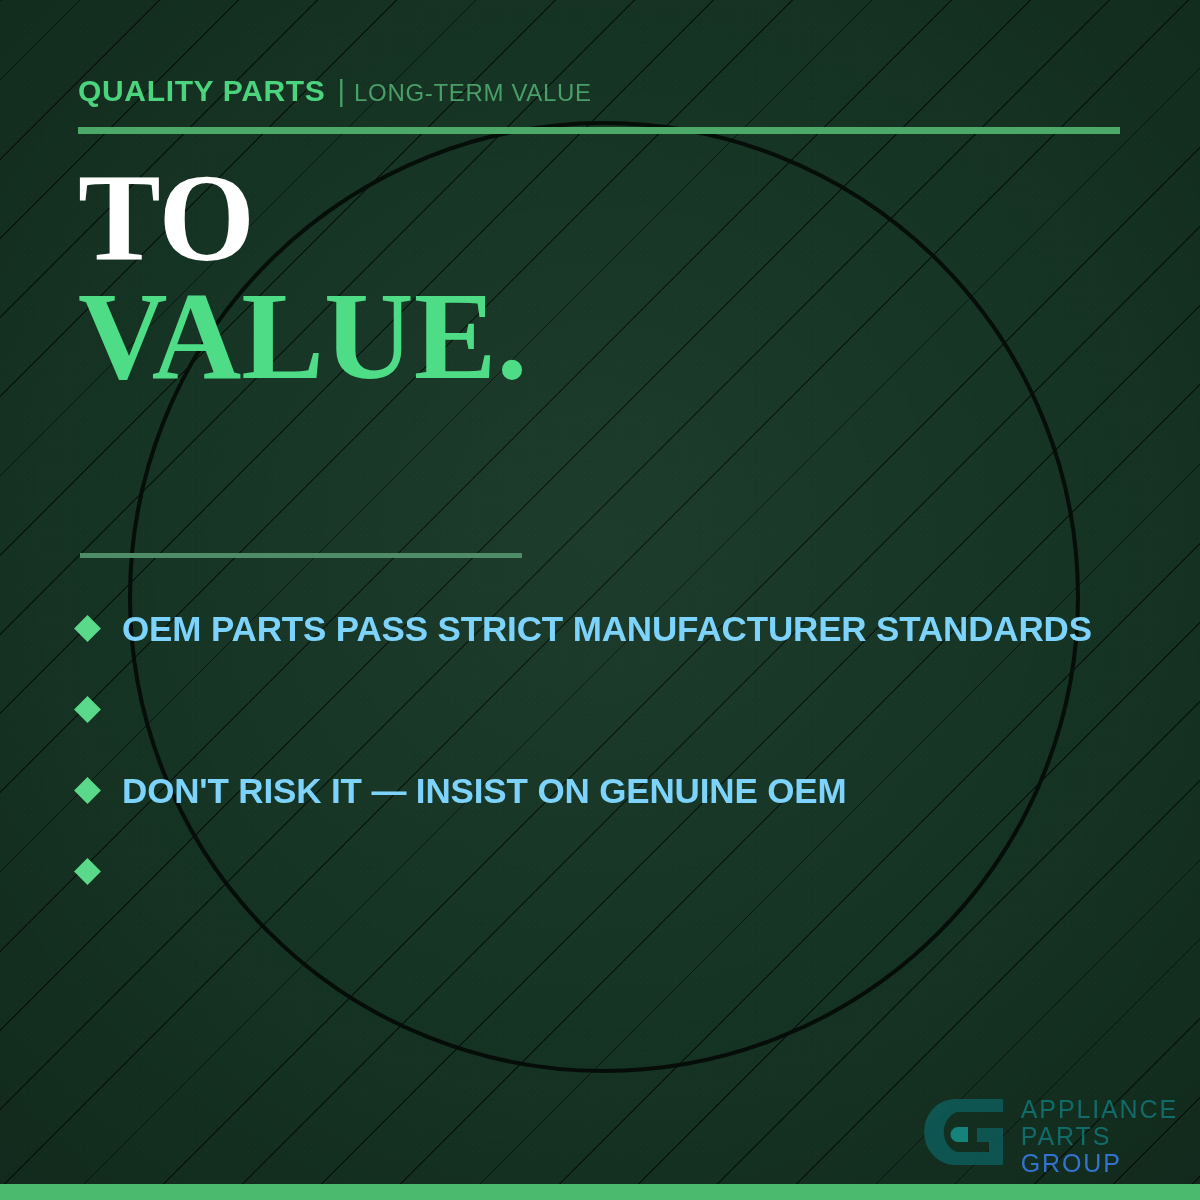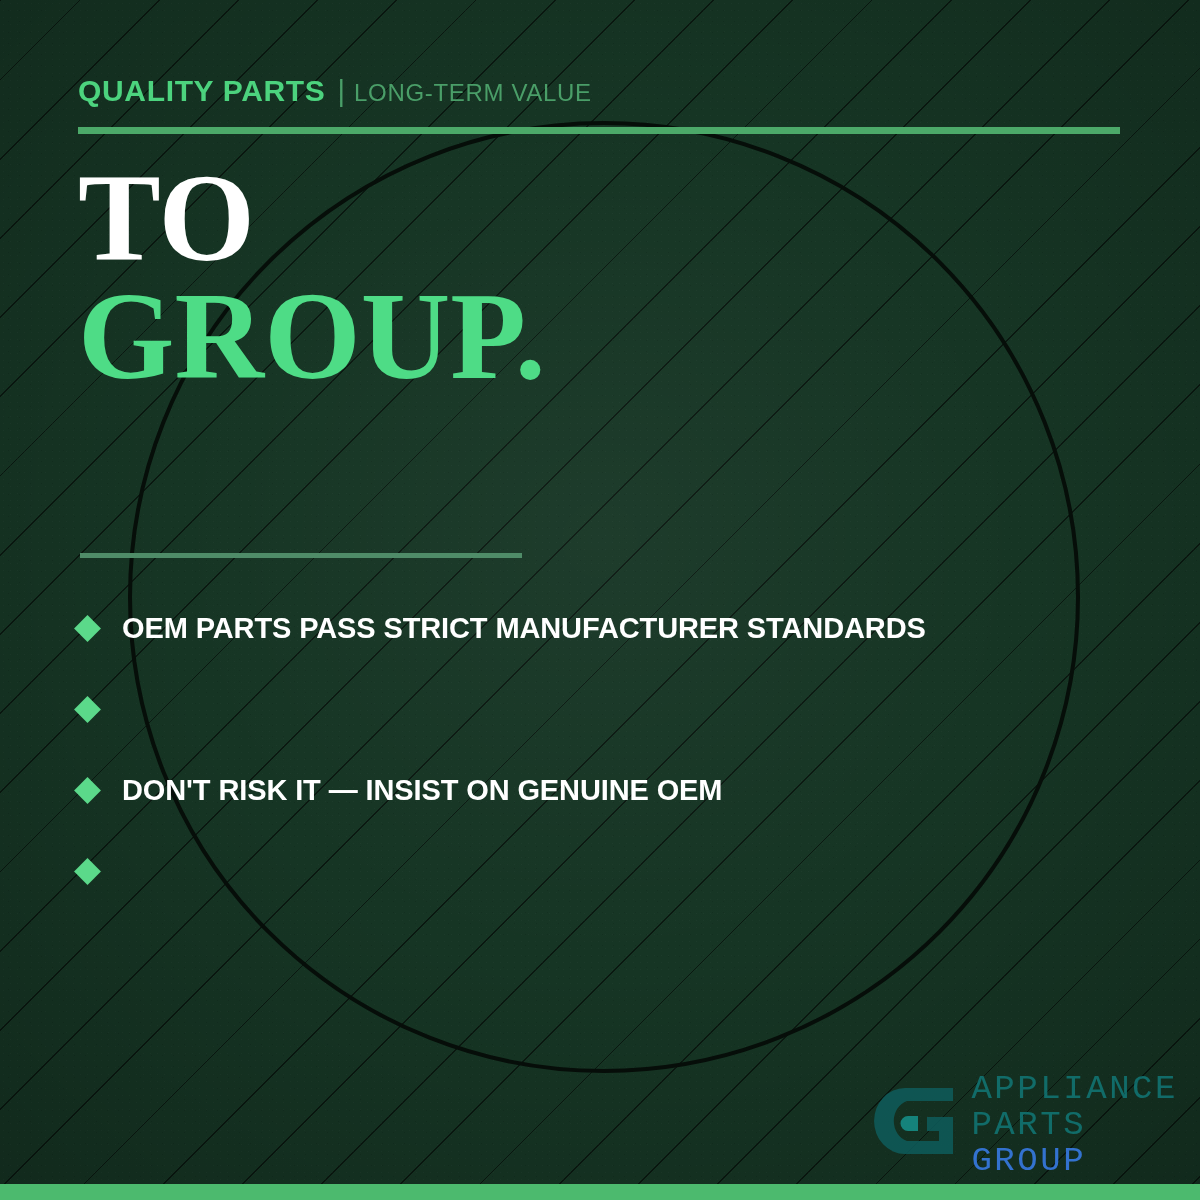--- a/index.html
+++ b/index.html
@@ -155,23 +155,23 @@
     width: 19px;
     height: 19px;
     background: #5BD98A;
     transform: rotate(45deg);
     flex: 0 0 auto;
     margin-right: 25px;
   }
   .bullet-text {
     font-family: "Liberation Sans", sans-serif;
     font-weight: bold;
-    font-size: 29px;
+    font-size: 35px;
     letter-spacing: -0.004em;
-    color: #ffffff;
+    color: #7dd3fc;
     text-transform: uppercase;
     white-space: nowrap;
   }
 
   
   .bottom-bar {
     position: absolute;
     left: 0;
     bottom: 0;
     width: 1200px;
@@ -190,22 +190,22 @@
     opacity: 0.82;
   }
   .logo-mark { flex: 0 0 auto; }
   .logo-words {
     display: flex;
     flex-direction: column;
     line-height: 1.0;
     gap: 2px;
   }
   .logo-line {
-    font-family: Liberation Mono, monospace;
-    font-size: 34px;
+    font-family: Liberation Sans, sans-serif;
+    font-size: 25px;
     font-weight: normal;
     letter-spacing: 0.075em;
     color: #117A7A;
     text-transform: uppercase;
   }
   .logo-line.dim { color: #3b82f6; }
 </style>
 </head>
 <body>
 
@@ -221,21 +221,21 @@
     <div class="kicker">
       <span class="kicker-main">QUALITY PARTS</span>
       <span class="kicker-sep">|</span>
       <span class="kicker-sub">LONG-TERM VALUE</span>
     </div>
 
     <div class="rule-top"></div>
 
     <div class="headline">
       <span class="line l2">TO</span>
-      <span class="line l3">GROUP.</span>
+      <span class="line l3">VALUE.</span>
     </div>
 
     <div class="rule-mid"></div>
 
     <div class="bullets">
 
       <div class="bullet-row">
         <span class="diamond"></span>
         <span class="bullet-text">OEM PARTS PASS STRICT MANUFACTURER STANDARDS</span>
       </div>

